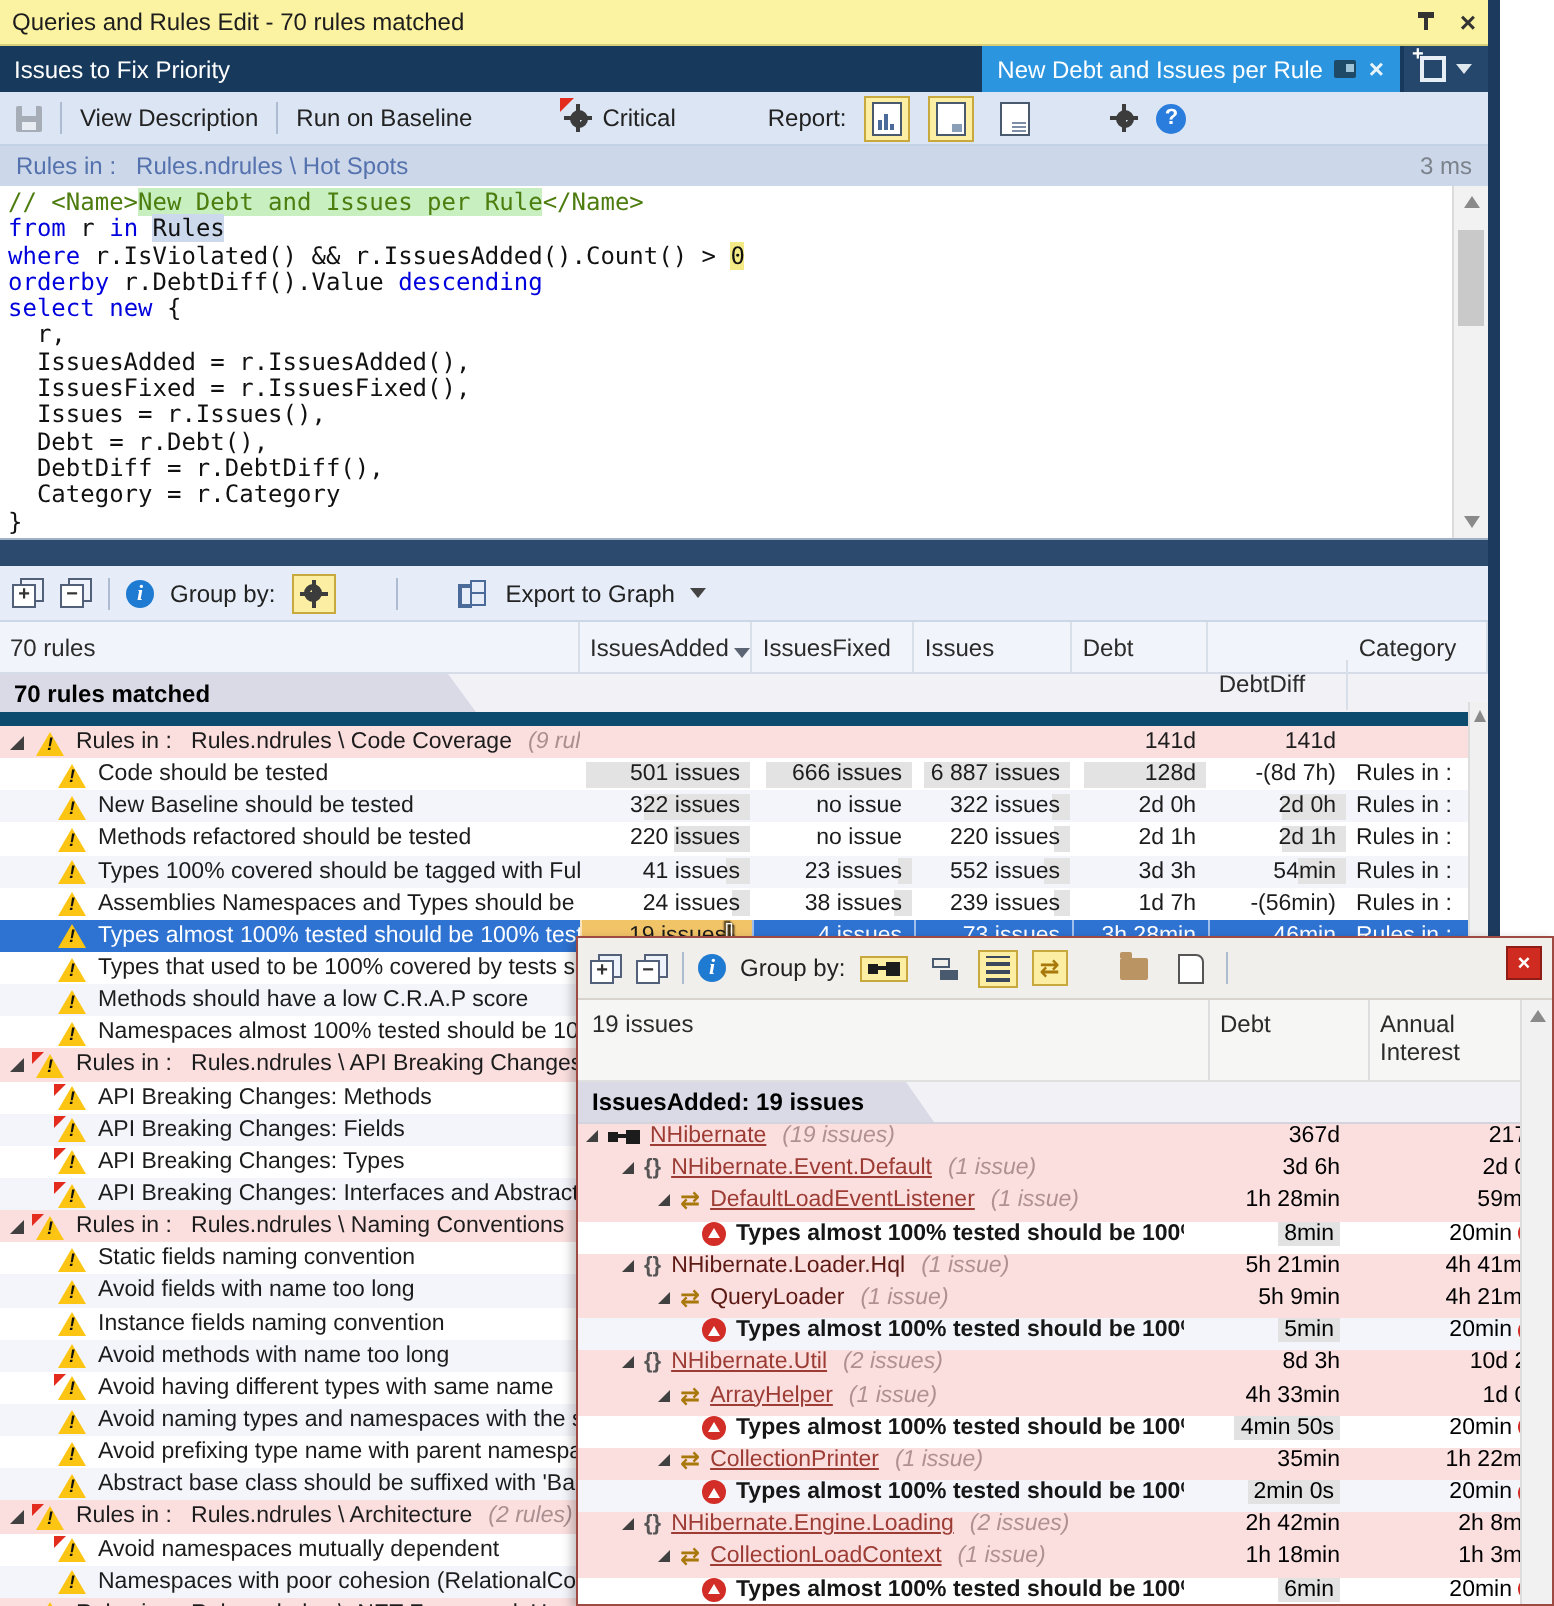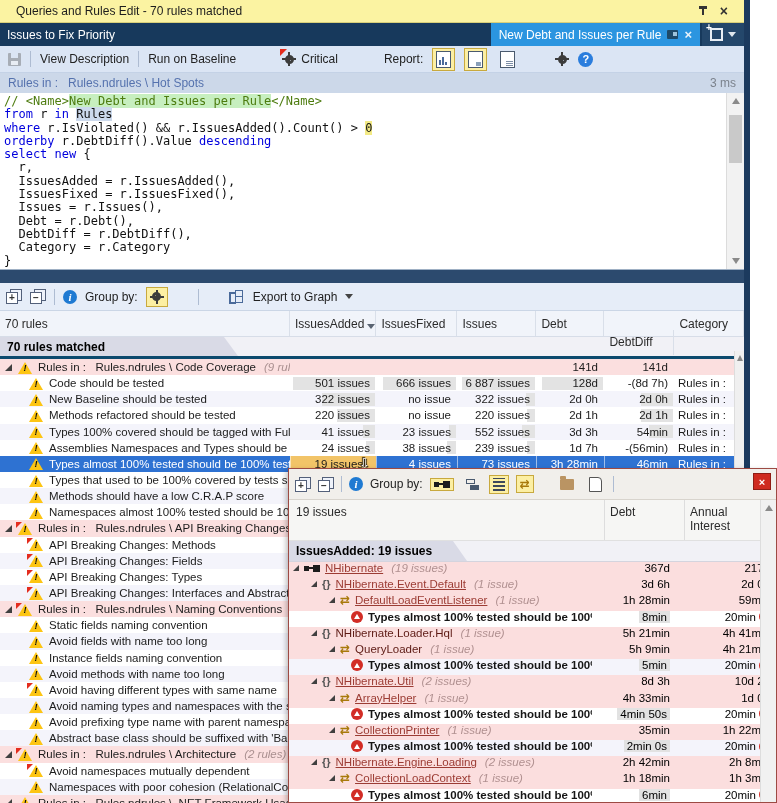--- a/index.html
+++ b/index.html
@@ -1,21 +1,21 @@
 <!DOCTYPE html>
 <html><head>
 <meta charset="utf-8">
 <style>
   html,body{margin:0;padding:0;background:#fff;font-family:"Liberation Sans",sans-serif;}
   .stage{position:relative;width:777px;height:803px;overflow:hidden;background:#fff;}
   .win{position:absolute;left:0;top:0;width:744px;height:803px;background:#fff;}
   .winborder{position:absolute;left:744px;top:0;width:6px;height:803px;background:#1c3a5e;}
 
   
-  .titlebar{height:22px;background:#fbf3a2;border-bottom:1px solid #d8cf7a;display:flex;align-items:center;padding:0 16px;font-size:12px;color:#1d1d1d;}
+  .titlebar{height:22px;background:#fbf3a2;border-bottom:1px solid #d8cf7a;display:flex;align-items:center;padding:0 6px;font-size:12px;color:#1d1d1d;}
   .tspacer{flex:1}
   .pin{width:10px;height:12px;position:relative;margin-right:12px;cursor:pointer}
   .pin::before{content:"";position:absolute;left:4px;top:1px;width:2px;height:9px;background:#333;}
   .pin::after{content:"";position:absolute;left:1px;top:1px;width:8px;height:3px;background:#333;}
   .tclose{font-size:14px;font-weight:bold;color:#333;line-height:14px;cursor:pointer}
 
   
   .tabbar{height:23px;background:#17395c;display:flex;align-items:stretch;color:#fff;font-size:12px;}
   .paneltitle{align-self:center;padding-left:7px;}
   .tabflex{flex:1}
@@ -80,21 +80,21 @@
   .info{width:14px;height:14px;border-radius:50%;background:#1f7ad2;color:#fff;font-family:"Liberation Serif",serif;font-style:italic;font-weight:bold;font-size:11px;display:flex;align-items:center;justify-content:center;}
   .exg{width:16px;height:13px;position:relative;display:inline-block;}
   .exg::before{content:"";position:absolute;left:6px;top:0;width:6px;height:5px;border:1px solid #4a6a9a;}
   .exg::after{content:"";position:absolute;left:6px;bottom:0;width:6px;height:5px;border:1px solid #4a6a9a;}
   .exg i{position:absolute;left:0;top:2px;width:5px;height:8px;border-left:2px solid #4a6a9a;border-top:2px solid #4a6a9a;border-bottom:2px solid #4a6a9a;}
 
   
   .theader{height:25px;background:#f1f4fa;border-bottom:1px solid #d7dde8;display:flex;font-size:12px;color:#2b2b2b;align-items:center;}
   .hcell{height:100%;display:flex;align-items:center;padding-left:5px;border-right:1px solid #d9dfe9;box-sizing:border-box;cursor:pointer}
   .sorttri{width:0;height:0;border-left:4px solid transparent;border-right:4px solid transparent;border-top:5px solid #5a6472;margin:6px 0 0 3px;}
-  .ttabstrip{height:19px;background:#f1f1f6;border-bottom:3px solid #0c4a6e;}
+  .ttabstrip{height:19px;background:#f1f1f6;border-bottom:7px solid #0c4a6e;}
   .ttab{width:238px;height:19px;background:#d9dae6;font-weight:bold;font-size:12px;display:flex;align-items:center;padding-left:7px;box-sizing:border-box;clip-path:polygon(0 0,224px 0,238px 100%,0 100%);}
 
   
   .rows{height:452px;overflow:hidden;background:#fff;position:relative;}
   .trow{height:16.15px;display:flex;align-items:center;font-size:11.5px;color:#1c1c1c;cursor:pointer}
   .trow.alt{background:#f4f4fb;}
   .trow.group{background:#fbdfdf;}
   .trow.sel{background:#2e72d2;color:#fff;}
   .rname{flex:0 0 290px;display:flex;align-items:center;overflow:hidden;white-space:pre;box-sizing:border-box;}
   .exp{width:0;height:0;border-right:7px solid #404040;border-top:7px solid transparent;margin:0 6px 0 5px;flex:none;}

